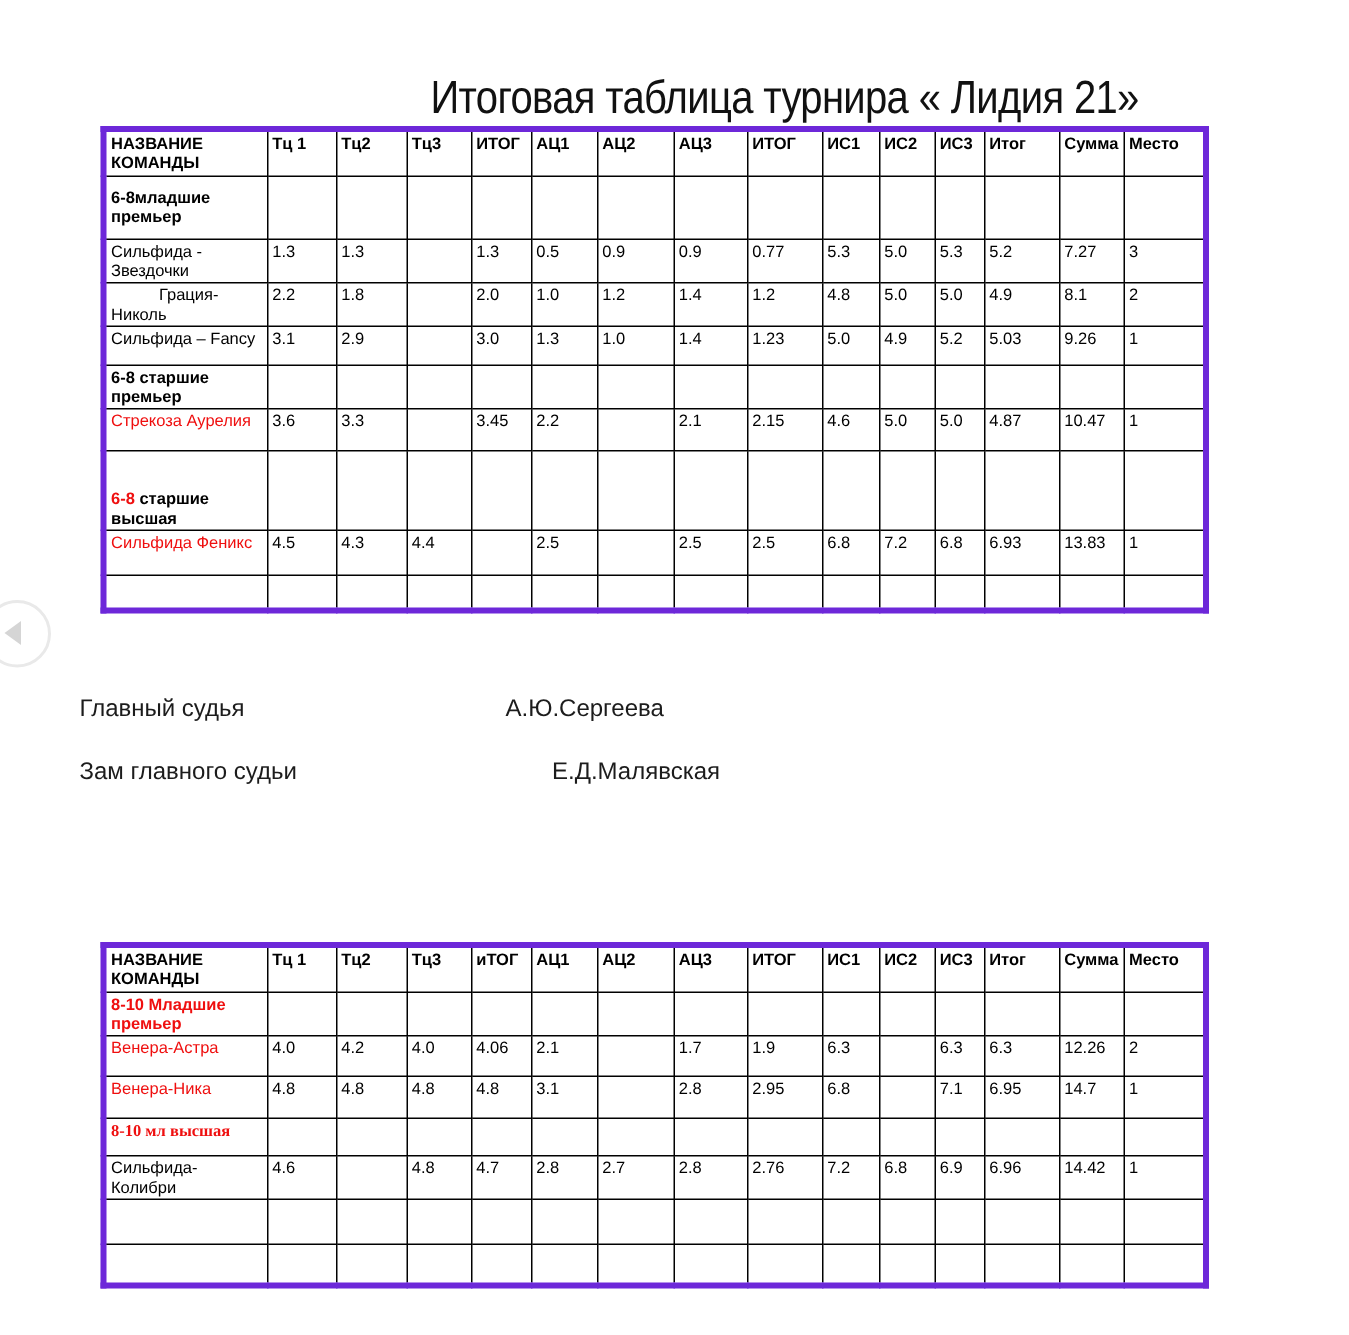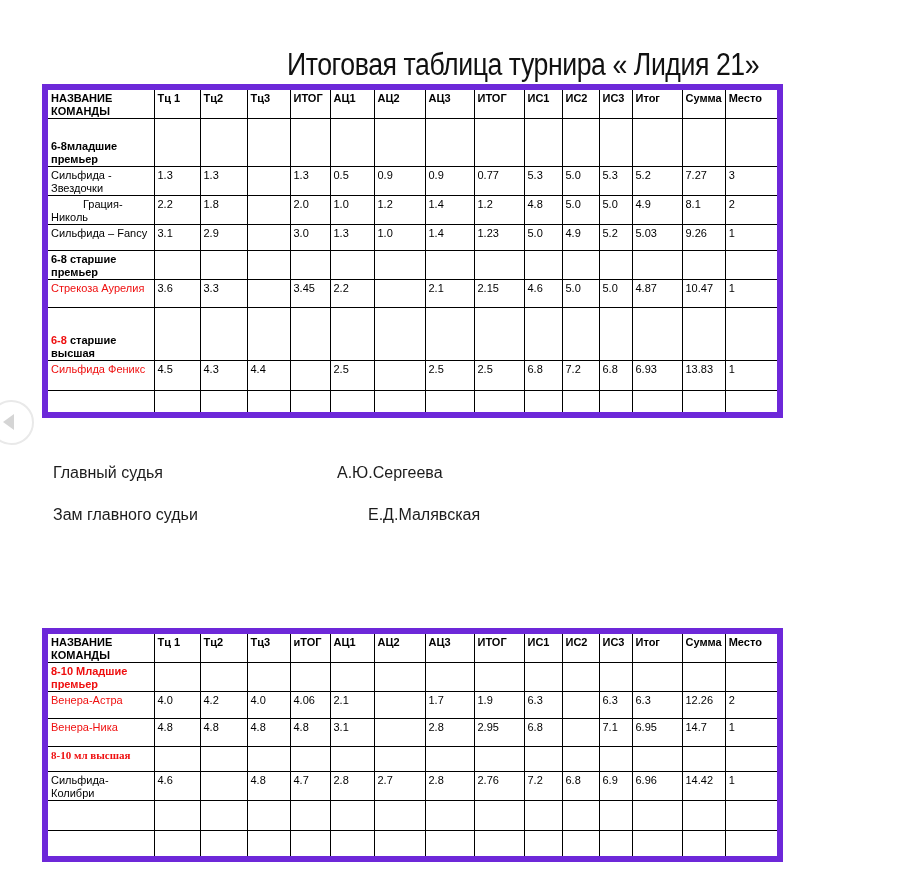--- a/index.html
+++ b/index.html
@@ -9,23 +9,23 @@
     font-family:"Liberation Sans","DejaVu Sans",sans-serif;
     color:#000;
   }
   .doc-title{
     position:absolute;left:287px;top:26px;
     font-size:31px;font-weight:400;color:#111;
     white-space:nowrap;letter-spacing:-0.5px;
     display:inline-block;transform:scaleX(0.86);transform-origin:left top;
   }
   table.score-table{
-    position:absolute;left:42px;
+    position:absolute;left:67px;
     border-collapse:collapse;table-layout:fixed;
-    border:6px solid #6d28d9;
+    border:4px solid #6d28d9;
     font-size:11px;line-height:13px;
   }
   #table1{top:84px;}
   #table2{top:628px;}
   .score-table th,.score-table td{
     border:1px solid #000;
     vertical-align:top;text-align:left;
     padding:2px 3px 0 3px;
     overflow:hidden;
     font-weight:400;
@@ -89,21 +89,21 @@
         <th>ИС1</th>
         <th>ИС2</th>
         <th>ИС3</th>
         <th>Итог</th>
         <th>Сумма</th>
         <th>Место</th>
       </tr>
     </thead>
     <tbody>
       <tr style="height: 42px;">
-        <td style="padding-top: 21px; margin-top: 12px;"><span class="bold" style="color: rgb(0, 0, 0);">6-8младшие премьер</span></td>
+        <td style="padding-top: 8px; margin-top: 12px;"><span class="bold" style="color: rgb(0, 0, 0);">6-8младшие премьер</span></td>
         <td></td>
         <td></td>
         <td></td>
         <td></td>
         <td></td>
         <td></td>
         <td></td>
         <td></td>
         <td></td>
         <td></td>

